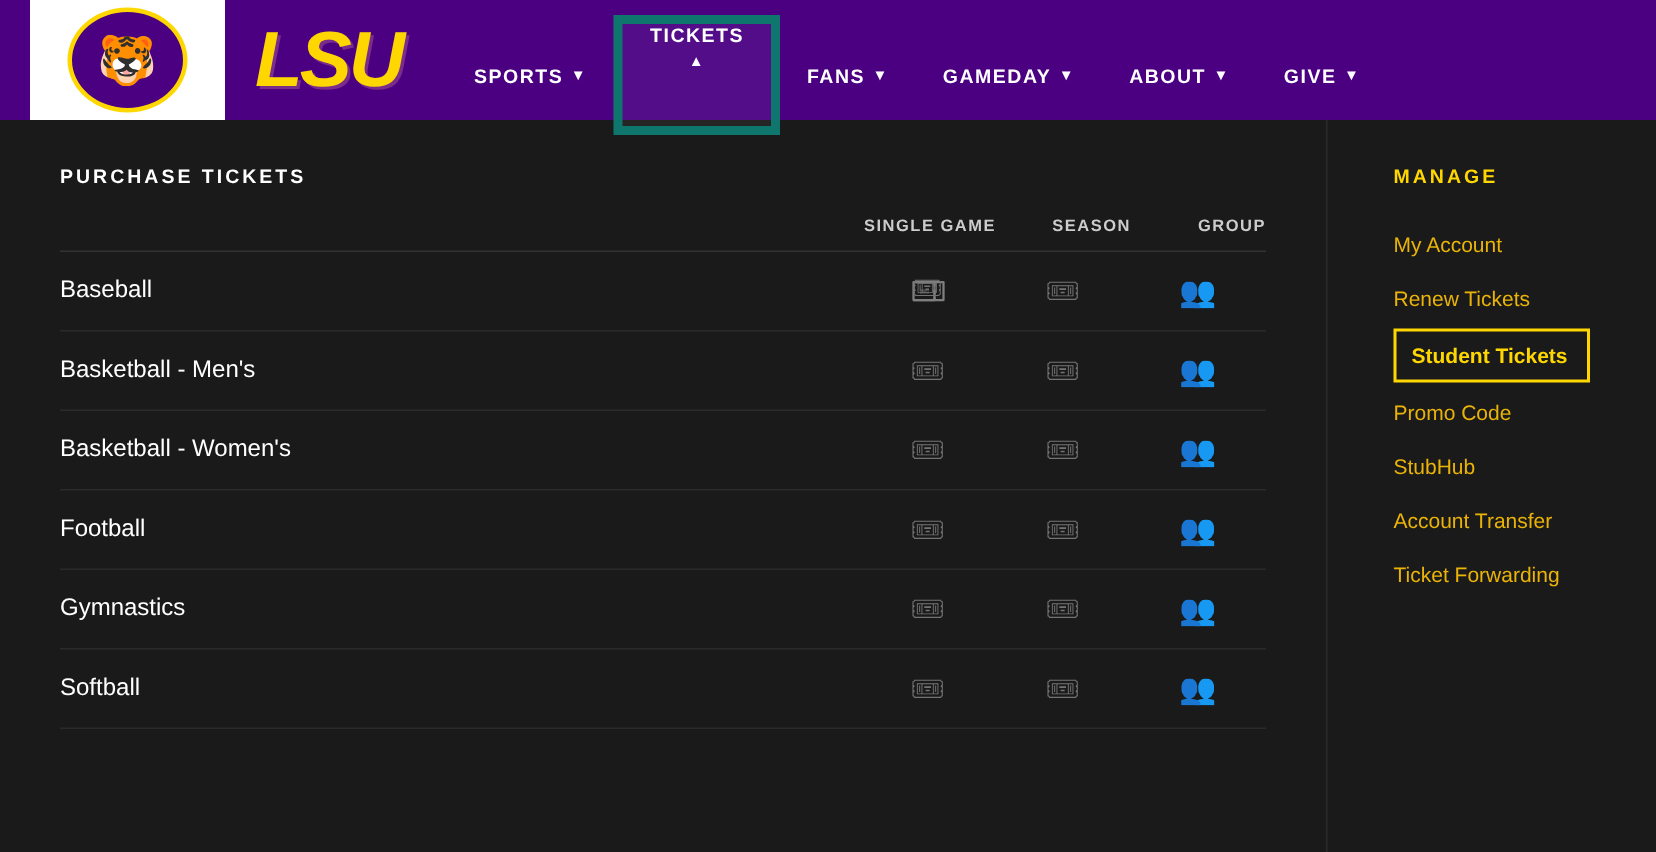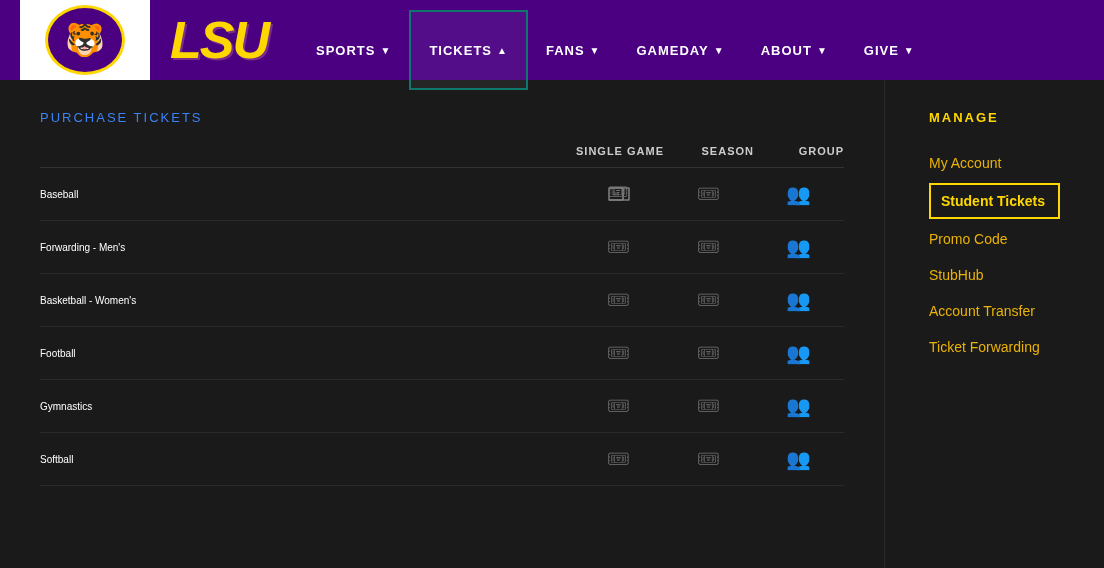--- a/index.html
+++ b/index.html
@@ -67,41 +67,42 @@
       padding: 0 18px;
       height: 80px;
       display: flex;
       align-items: center;
       cursor: pointer;
       text-transform: uppercase;
       gap: 5px;
       white-space: nowrap;
     }
     .nav-item.active {
-      border: 2px solid #0f766e;
+      border: 6px solid #0f766e;
       background: rgba(255,255,255,0.05);
+      flex-direction: column;
     }
     .nav-chevron { font-size: 10px; }
 
     
     .dropdown-area {
       display: flex;
       background: #1a1a1a;
       min-height: 488px;
     }
 
     
     .left-section {
       flex: 1;
       padding: 30px 40px;
     }
     .section-title {
-      color: #3b82f6;
+      color: #ffffff;
       font-size: 13px;
-      font-weight: 400;
+      font-weight: 700;
       letter-spacing: 2px;
       text-transform: uppercase;
       margin-bottom: 20px;
     }
 
     
     .ticket-table {
       width: 100%;
     }
     .ticket-headers {
@@ -122,21 +123,21 @@
     }
     .ticket-row {
       display: flex;
       align-items: center;
       padding: 12px 0;
       border-bottom: 1px solid #2a2a2a;
       cursor: pointer;
     }
     .sport-name {
       color: #fff;
-      font-size: 10px;
+      font-size: 16px;
       flex: 1;
     }
     .ticket-icon {
       width: 90px;
       display: flex;
       align-items: center;
       justify-content: center;
     }
     
     .ticket-stub {
@@ -247,21 +248,21 @@
           <svg class="ticket-stub" viewBox="0 0 28 28">
             <text x="2" y="20" fill="#999" font-size="18" stroke="none">🎟</text>
           </svg>
         </div>
         <div class="ticket-icon">
           <span class="group-icon">👥</span>
         </div>
       </div>
 
       <div class="ticket-row">
-        <span class="sport-name">Forwarding - Men's</span>
+        <span class="sport-name">Basketball - Men's</span>
         <div class="ticket-icon">
           <svg class="ticket-stub" viewBox="0 0 28 28">
             <text x="2" y="20" fill="#999" font-size="18">🎟</text>
           </svg>
         </div>
         <div class="ticket-icon">
           <svg class="ticket-stub" viewBox="0 0 28 28">
             <text x="2" y="20" fill="#999" font-size="18">🎟</text>
           </svg>
         </div>
@@ -338,20 +339,21 @@
         </div>
       </div>
 
     </div>
   </div>
 
   <div class="right-section">
     <div class="manage-title">MANAGE</div>
     <div class="manage-items">
       <div class="manage-item">My Account</div>
+      <div class="manage-item">Renew Tickets</div>
       <div class="manage-item highlighted">Student Tickets</div>
       <div class="manage-item">Promo Code</div>
       <div class="manage-item">StubHub</div>
       <div class="manage-item">Account Transfer</div>
       <div class="manage-item">Ticket Forwarding</div>
     </div>
   </div>
 
 </div>
 

